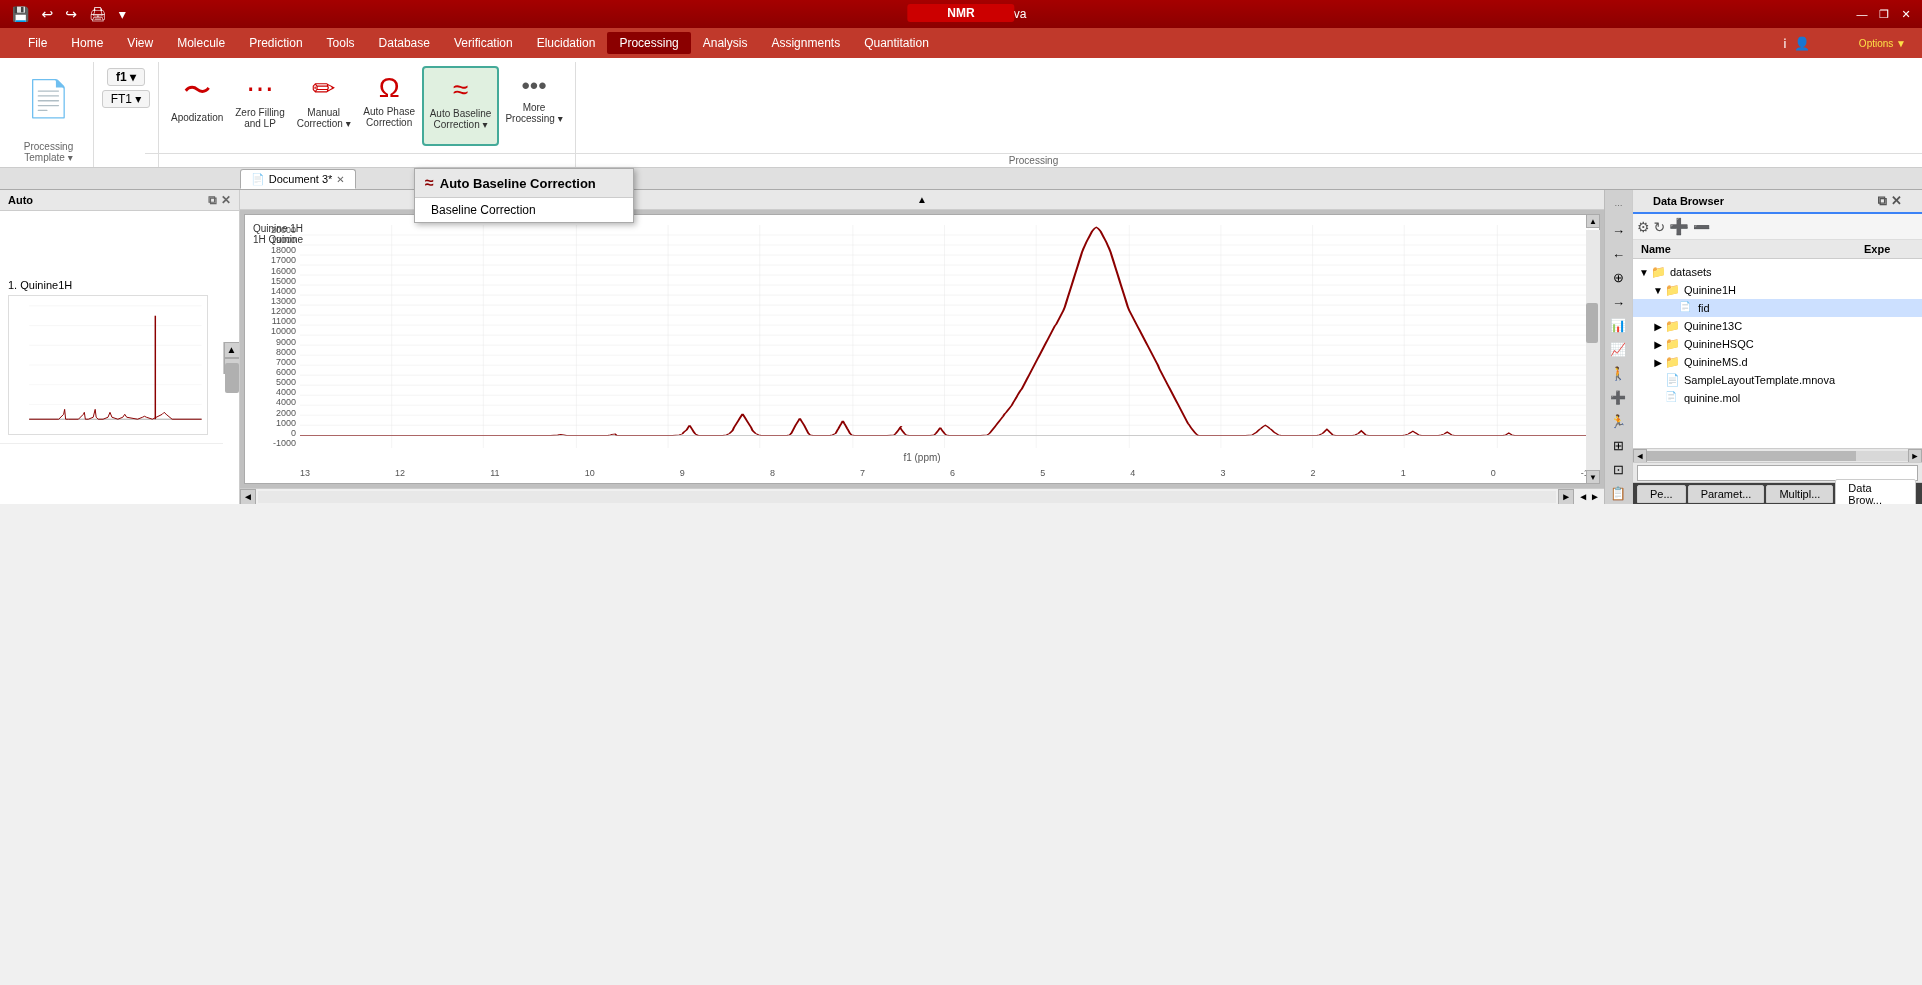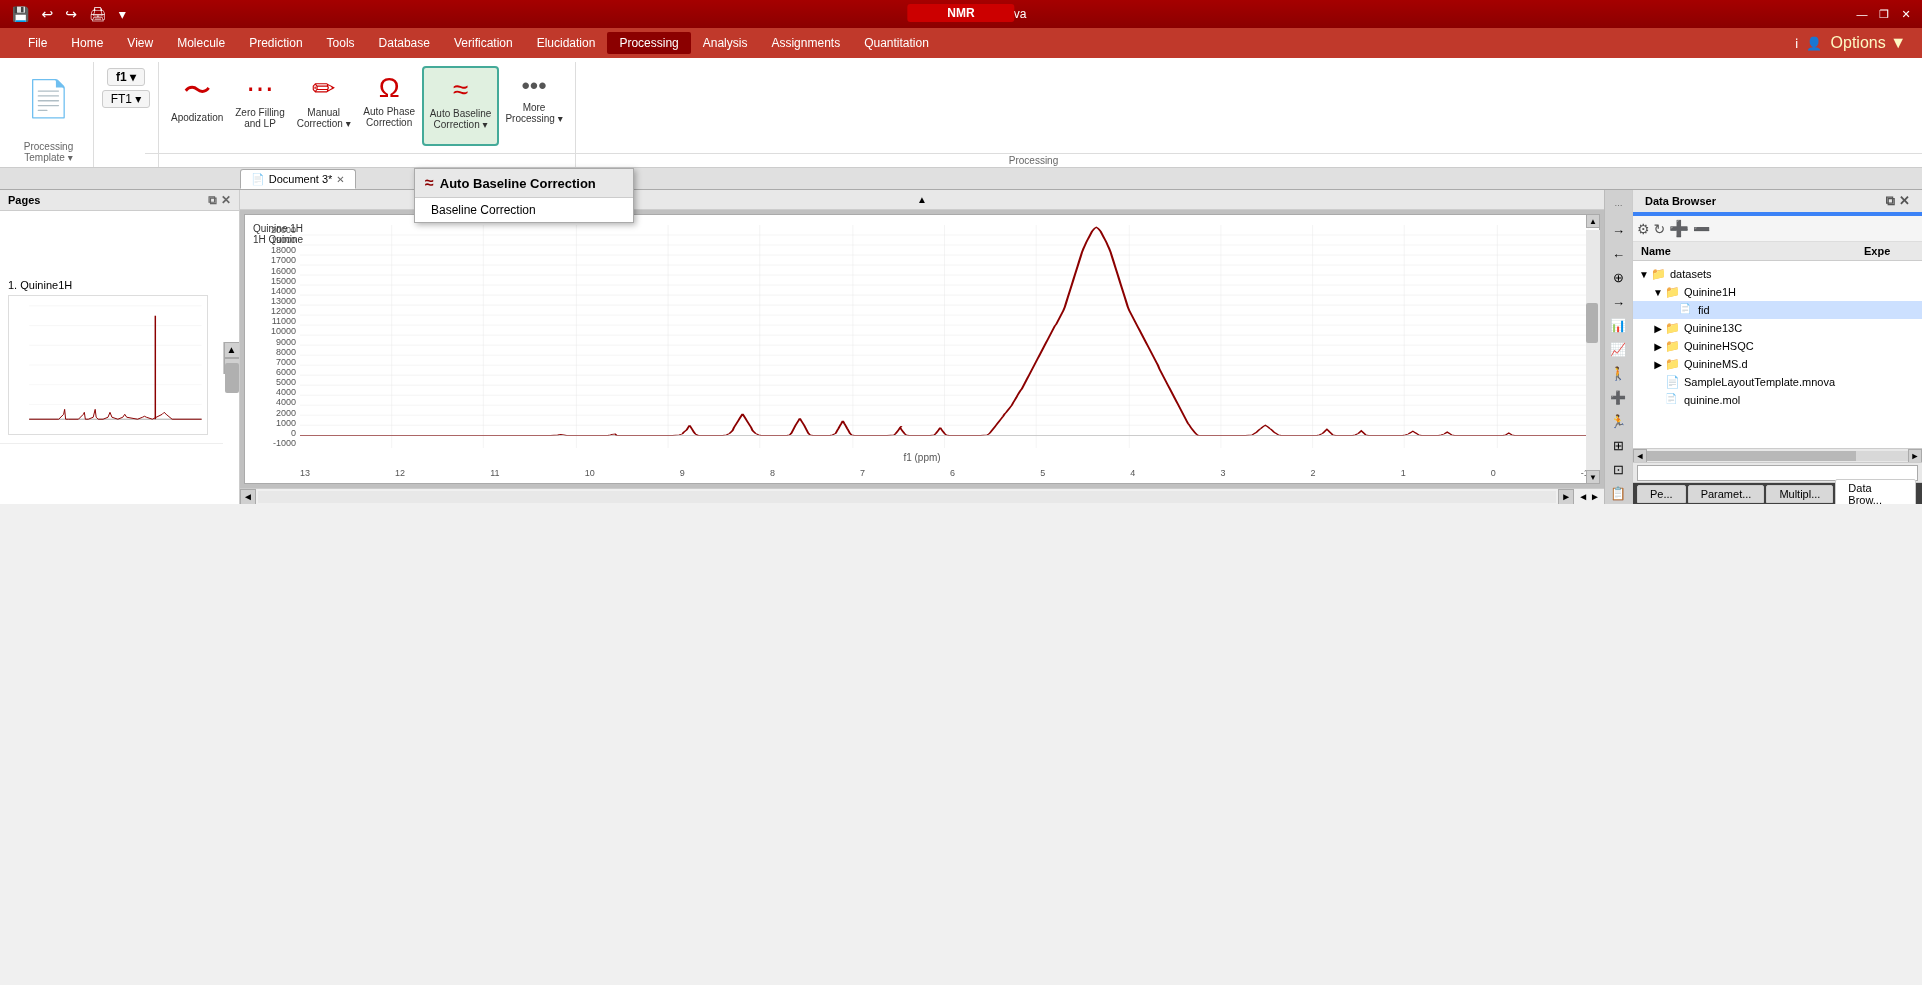--- a/index.html
+++ b/index.html
@@ -163,24 +163,24 @@
     
     .data-browser {
       width: 290px;
       background: white;
       border-left: 1px solid #ccc;
       display: flex;
       flex-direction: column;
     }
     .db-header {
       background: #e8e8e8;
-      padding: 3px 12px;
+      padding: 3px 20px;
       font-size: 11px;
       font-weight: bold;
-      border-bottom: 4px solid #3b82f6;
+      border-bottom: 2px solid #3b82f6;
       display: flex;
       justify-content: space-between;
       align-items: center;
     }
     .db-actions { display: flex; gap: 4px; }
     .db-action { cursor: pointer; font-size: 13px; color: #555; }
     .db-col-header {
       display: flex;
       background: #e8e8e8;
       padding: 3px 8px;
@@ -354,21 +354,21 @@
   <span class="menu-item">Database</span>
   <span class="menu-item">Verification</span>
   <span class="menu-item">Elucidation</span>
   <span class="menu-item active">Processing</span>
   <span class="menu-item">Analysis</span>
   <span class="menu-item">Assignments</span>
   <span class="menu-item">Quantitation</span>
   <div style="margin-left:auto;display:flex;align-items:center;gap:8px;">
     <span style="color:white;font-size:13px;cursor:pointer;">ℹ</span>
     <span style="color:white;font-size:13px;cursor:pointer;">👤</span>
-    <span style="color:#fef9c3;font-size:16px;cursor:pointer;">Options ▼</span>
+    <span style="color:#fde047;font-size:10px;cursor:pointer;margin-left:40px;">Options ▼</span>
   </div>
 </div>
 
 <div class="ribbon">
 
   <div class="ribbon-group" style="min-width:90px;">
     <div class="ribbon-btn" style="height:70px;justify-content:center;">
       <div class="btn-icon" style="font-size:36px;color:#8b0000;">📄</div>
     </div>
     <div class="ribbon-group-label">
@@ -429,21 +429,21 @@
     <span style="font-size:11px;color:#c00;">📄</span>
     <span>Document 3*</span>
     <span class="tab-close">✕</span>
   </div>
 </div>
 
 <div class="content-middle">
 
   <div class="sidebar-pages">
     <div class="sidebar-header">
-      <span>Pages</span>
+      <span>Auto</span>
       <div class="sidebar-header-actions">
         <span class="sidebar-action">⧉</span>
         <span class="sidebar-action">✕</span>
       </div>
     </div>
     <div style="display:flex;flex:1;overflow:hidden;align-items:center;">
       <div style="flex:1;overflow-y:auto;">
         <div class="page-item">
           <div class="page-label">1. Quinine1H</div>
           <div class="page-thumbnail">

